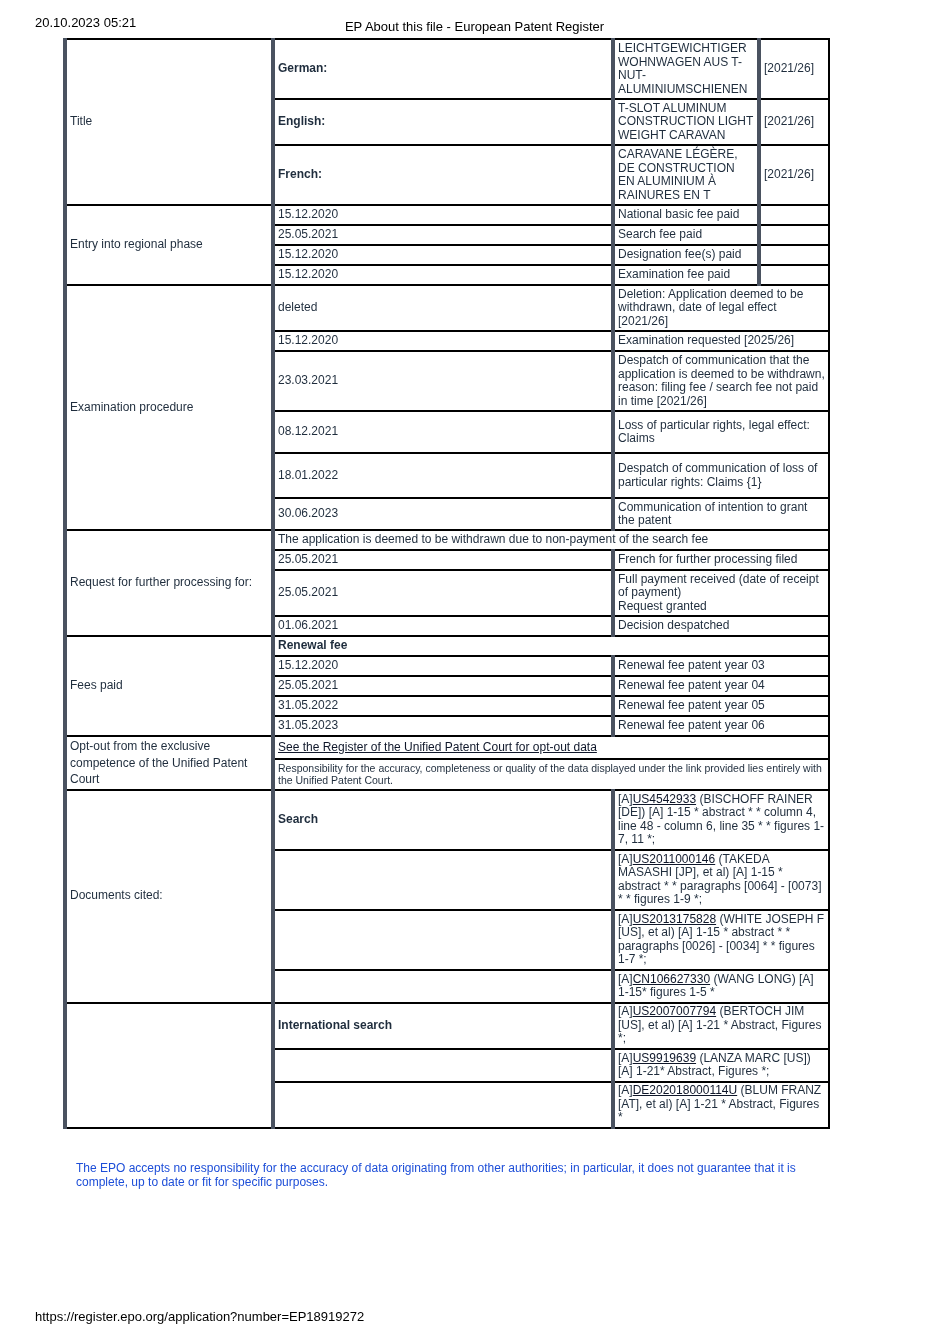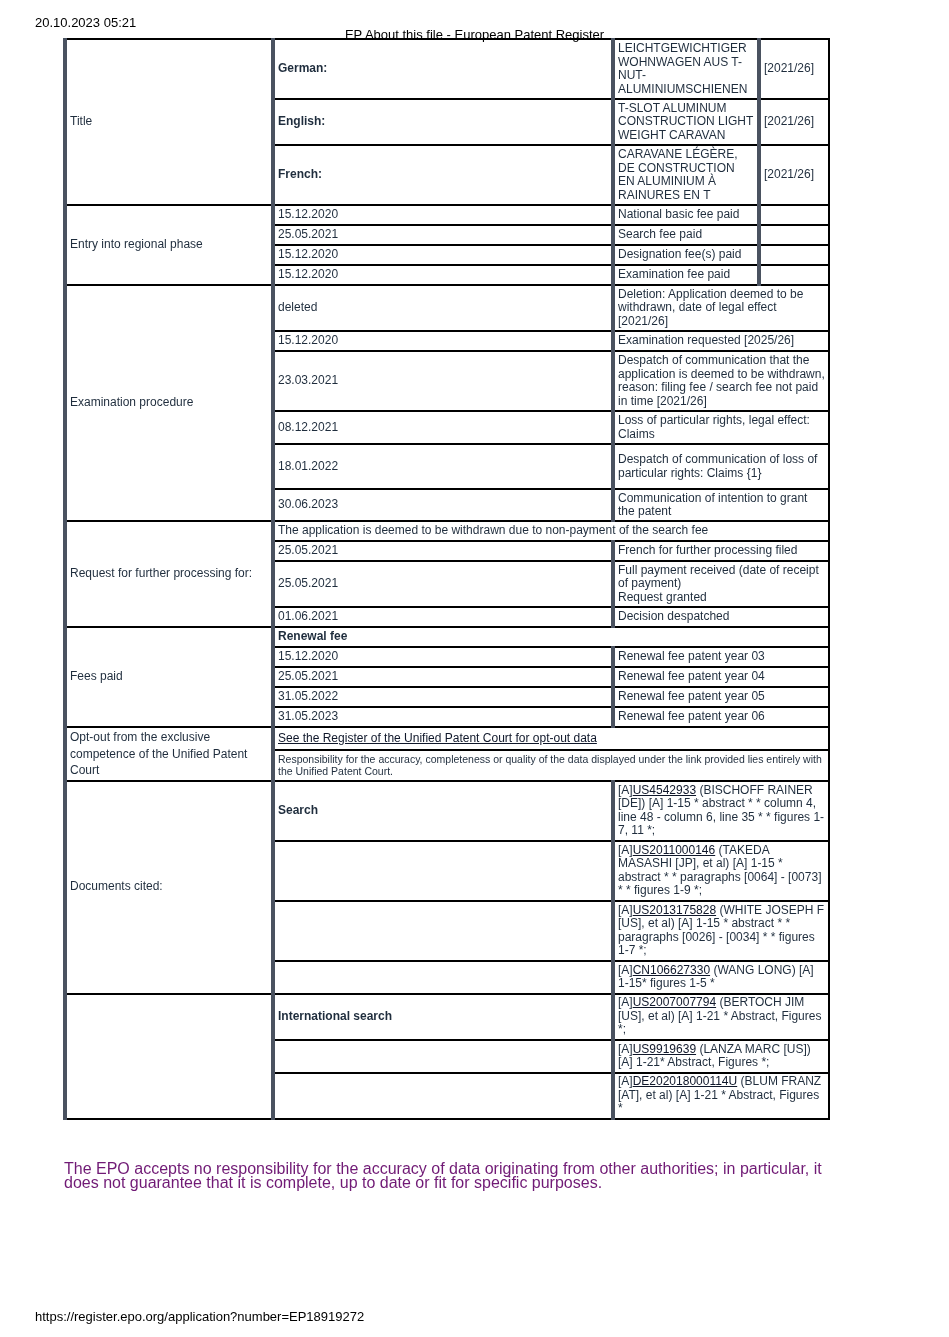--- a/index.html
+++ b/index.html
@@ -1,38 +1,38 @@
 <!DOCTYPE html>
 <html><head>
 <meta charset="utf-8">
 <style>
   html, body { margin:0; padding:0; background:#ffffff; }
   body { width:949px; height:1337px; position:relative; overflow:hidden;
          font-family:"Liberation Sans", sans-serif; color:#1f2d3d; }
   .print-header { position:absolute; top:15px; left:0; width:949px; height:18px; font-size:13px; color:#000; font-family:"Liberation Sans", sans-serif; }
   .print-header .date { position:absolute; left:35px; top:0; }
-  .print-header .title { position:absolute; left:0; width:949px; text-align:center; top:12px; }
+  .print-header .title { position:absolute; left:0; width:949px; text-align:center; top:4px; }
   .print-footer { position:absolute; top:1309px; left:0; width:949px; font-size:13px; color:#000; }
   .print-footer .url { position:absolute; left:35px; }
   .print-footer .page { position:absolute; right:32px;margin-top:42px; }
 
   table.reg { position:absolute; left:63px; top:38px; width:764px; border-collapse:collapse; font-size:12px; line-height:13.5px; table-layout:fixed; }
   table.reg td { border-top:2px solid #000; border-bottom:2px solid #000; padding:1px 3px; vertical-align:middle; }
   td.sect { border-left:4px solid #4a5260; border-right:4px solid #4a5260; font-weight:normal; width:196px; }
   td.lab { font-weight:bold; border-right:4px solid #4a5260;margin-left:32px; }
   td.date { border-right:4px solid #4a5260; }
   td.ev { border-right:2px solid #000; }
   td.evnarrow { border-right:4px solid #4a5260;margin-top:48px; }
   td.code { border-right:2px solid #000; }
   td.full { border-right:2px solid #000; }
   td.bold { font-weight:bold; }
   td.small { font-size:10.5px; line-height:12px;margin-left:44px; }
   .grayrow td { border-top-color:#c8c8c8; border-bottom-color:#c8c8c8; }
   a.link { color:#0f172a; text-decoration:underline; }
-  .disclaimer { position:absolute; left:64px; top:1162px; width:760px; font-size:16px; line-height:13.5px; color:#701a75; }
+  .disclaimer { position:absolute; left:76px; top:1162px; width:760px; font-size:12px; line-height:13.5px; color:#1d4ed8; }
 </style>
 </head>
 <body>
 
 <div class="print-header">
   <span class="date">20.10.2023 05:21</span>
   <span class="title">EP About this file - European Patent Register</span>
 </div>
 
 <table class="reg">
@@ -89,21 +89,21 @@
     <td class="ev" colspan="2">Deletion: Application deemed to be withdrawn, date of legal effect [2021/26]</td>
   </tr>
   <tr style="height:20px">
     <td class="date">15.12.2020</td>
     <td class="ev" colspan="2">Examination requested  [2025/26]</td>
   </tr>
   <tr style="height:60px">
     <td class="date">23.03.2021</td>
     <td class="ev" colspan="2">Despatch of communication that the application is deemed to be withdrawn, reason: filing fee / search fee not paid in time  [2021/26]</td>
   </tr>
-  <tr style="height:33px">
+  <tr style="height:42px">
     <td class="date">08.12.2021</td>
     <td class="ev" colspan="2">Loss of particular rights, legal effect: Claims</td>
   </tr>
   <tr style="height:45px">
     <td class="date">18.01.2022</td>
     <td class="ev" colspan="2">Despatch of communication of loss of particular rights: Claims {1}</td>
   </tr>
   <tr style="height:32px">
     <td class="date">30.06.2023</td>
     <td class="ev" colspan="2">Communication of intention to grant the patent</td>

